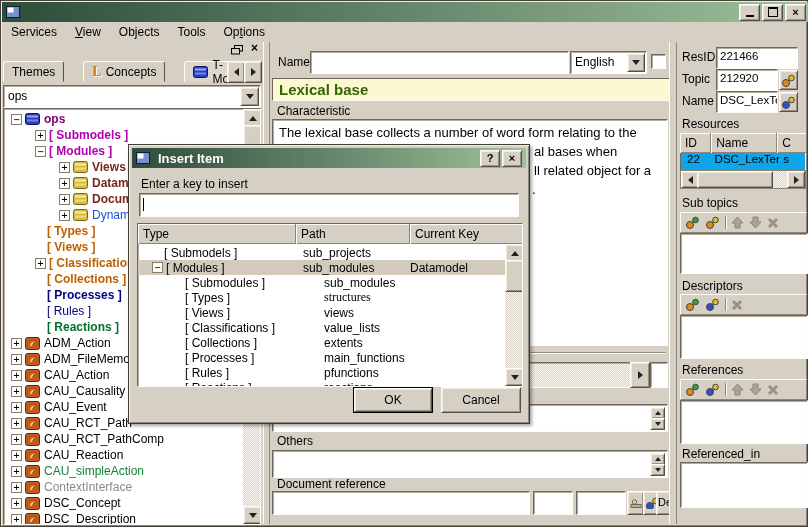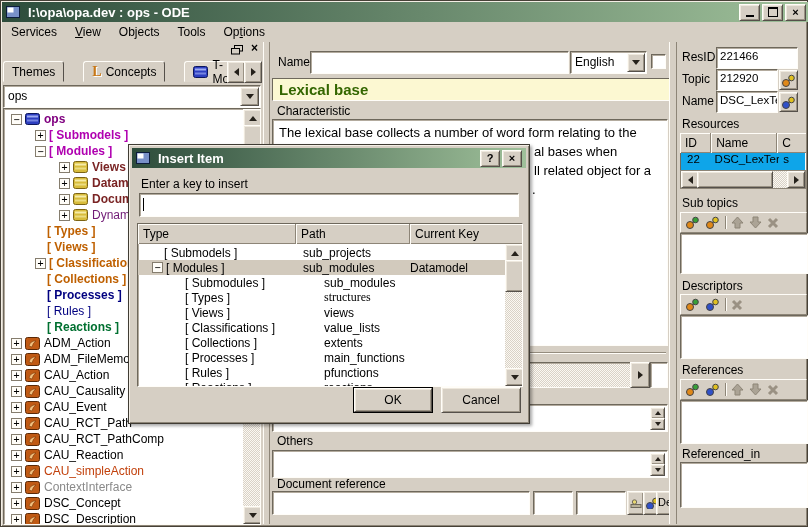--- a/index.html
+++ b/index.html
@@ -47,21 +47,20 @@
 </head>
 <body>
 
 <div class="abs titlebar" style="left:2px;top:2px;width:800px;height:20px">
   <span class="ticon" id="appicon">
       <svg width="14" height="12">
         <rect x="0.5" y="0.5" width="13" height="11" fill="#7890c8" stroke="#0c1c3c"></rect>
         <rect x="1.5" y="1.5" width="6" height="5" fill="#fff"></rect>
       </svg>
     </span>
-  <span style="margin-left:4px">I:\opa\opa.dev : ops - ODE</span>
   <span style="flex:1"></span>
   <span class="wbtn btn3d" style="margin-right:2px">
       <span style="width:8px;border-bottom:2px solid #000;margin-top:7px"></span>
     </span>
   <span class="wbtn btn3d" style="margin-right:2px">
       <span style="width:8px;height:7px;border:1px solid #000;border-top-width:2px"></span>
     </span>
   <span class="wbtn btn3d">×</span>
 </div>
 
@@ -162,21 +161,21 @@
       </div>
       <div class="trow" style="padding-left: 54px;">
         <span class="exp">+</span>
         <span class="ticon" style="display: inline-flex; flex: 0 0 auto;">
           <svg width="15" height="12" viewBox="0 0 15 12">
             <rect x="0.5" y="0.5" width="14" height="11" rx="2" fill="#d8bc3c" stroke="#7c6414"></rect>
             <rect x="2" y="2.5" width="11" height="2" fill="#f6eca8"></rect>
             <rect x="2" y="6.5" width="11" height="2" fill="#f6eca8" opacity="0.65"></rect>
           </svg>
         </span>
-        <span style="color: #701a75;">Dynam</span>
+        <span style="color: #1d4ed8;">Dynam</span>
       </div>
       <div class="trow" style="padding-left: 30px;">
         <span class="expspace"></span>
         <span style="color: rgb(191, 96, 0); font-weight: bold;">[ Types ]</span>
       </div>
       <div class="trow" style="padding-left: 30px;">
         <span class="expspace"></span>
         <span style="color: rgb(191, 96, 0); font-weight: bold;">[ Views ]</span>
       </div>
       <div class="trow" style="padding-left: 30px;">
@@ -280,21 +279,21 @@
         <span style="color: rgb(0, 0, 0);">CAU_Reaction</span>
       </div>
       <div class="trow" style="padding-left: 6px;">
         <span class="exp">+</span>
         <span class="ticon" style="display: inline-flex; flex: 0 0 auto;">
           <svg width="15" height="13" viewBox="0 0 15 13">
             <rect x="0.5" y="0.5" width="14" height="12" rx="2" fill="#c05a14" stroke="#5a2806"></rect>
             <path d="M4 9 Q5.5 3.5 11 4 Q8 5.5 7 10 Z" fill="#f2c080" stroke="#7a3a08" stroke-width="0.6"></path>
           </svg>
         </span>
-        <span style="color: #c2410c;">CAU_simpleAction</span>
+        <span style="color: #15803d;">CAU_simpleAction</span>
       </div>
       <div class="trow" style="padding-left: 6px;">
         <span class="exp">+</span>
         <span class="ticon" style="display: inline-flex; flex: 0 0 auto;">
           <svg width="15" height="13" viewBox="0 0 15 13">
             <rect x="0.5" y="0.5" width="14" height="12" rx="2" fill="#c05a14" stroke="#5a2806"></rect>
             <path d="M4 9 Q5.5 3.5 11 4 Q8 5.5 7 10 Z" fill="#f2c080" stroke="#7a3a08" stroke-width="0.6"></path>
           </svg>
         </span>
         <span style="color: rgb(138, 138, 138);">ContextInterface</span>

